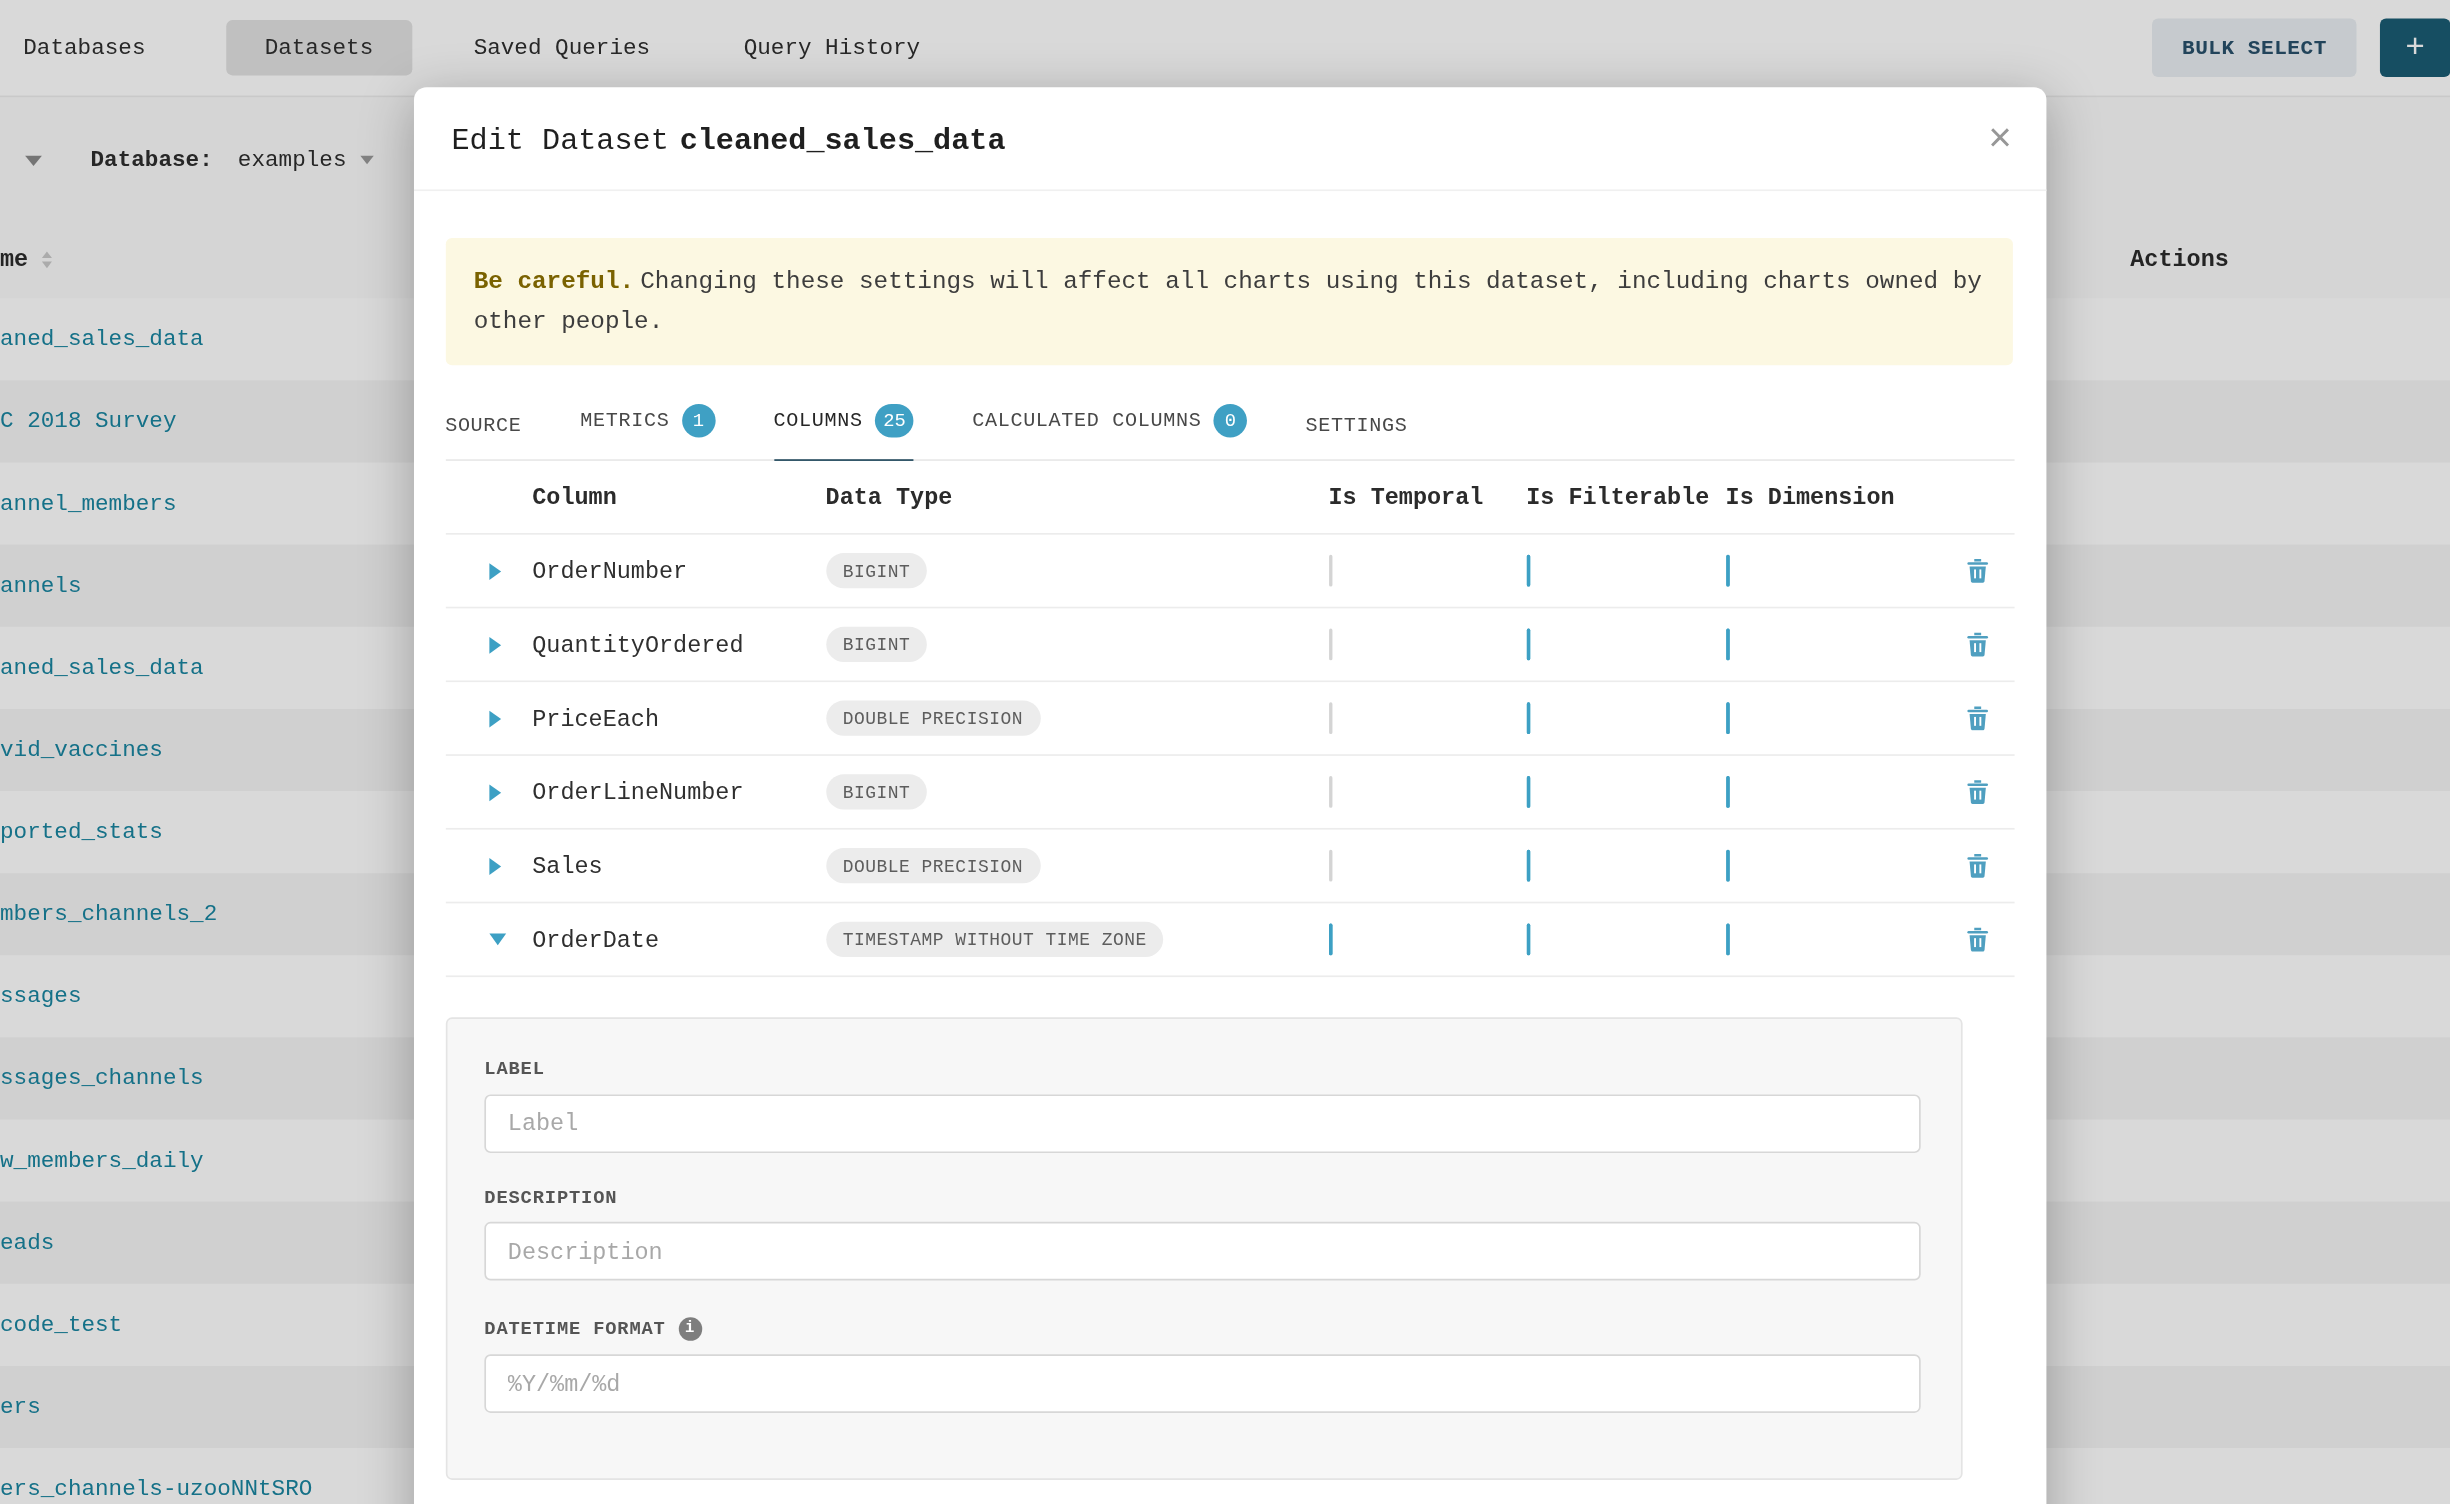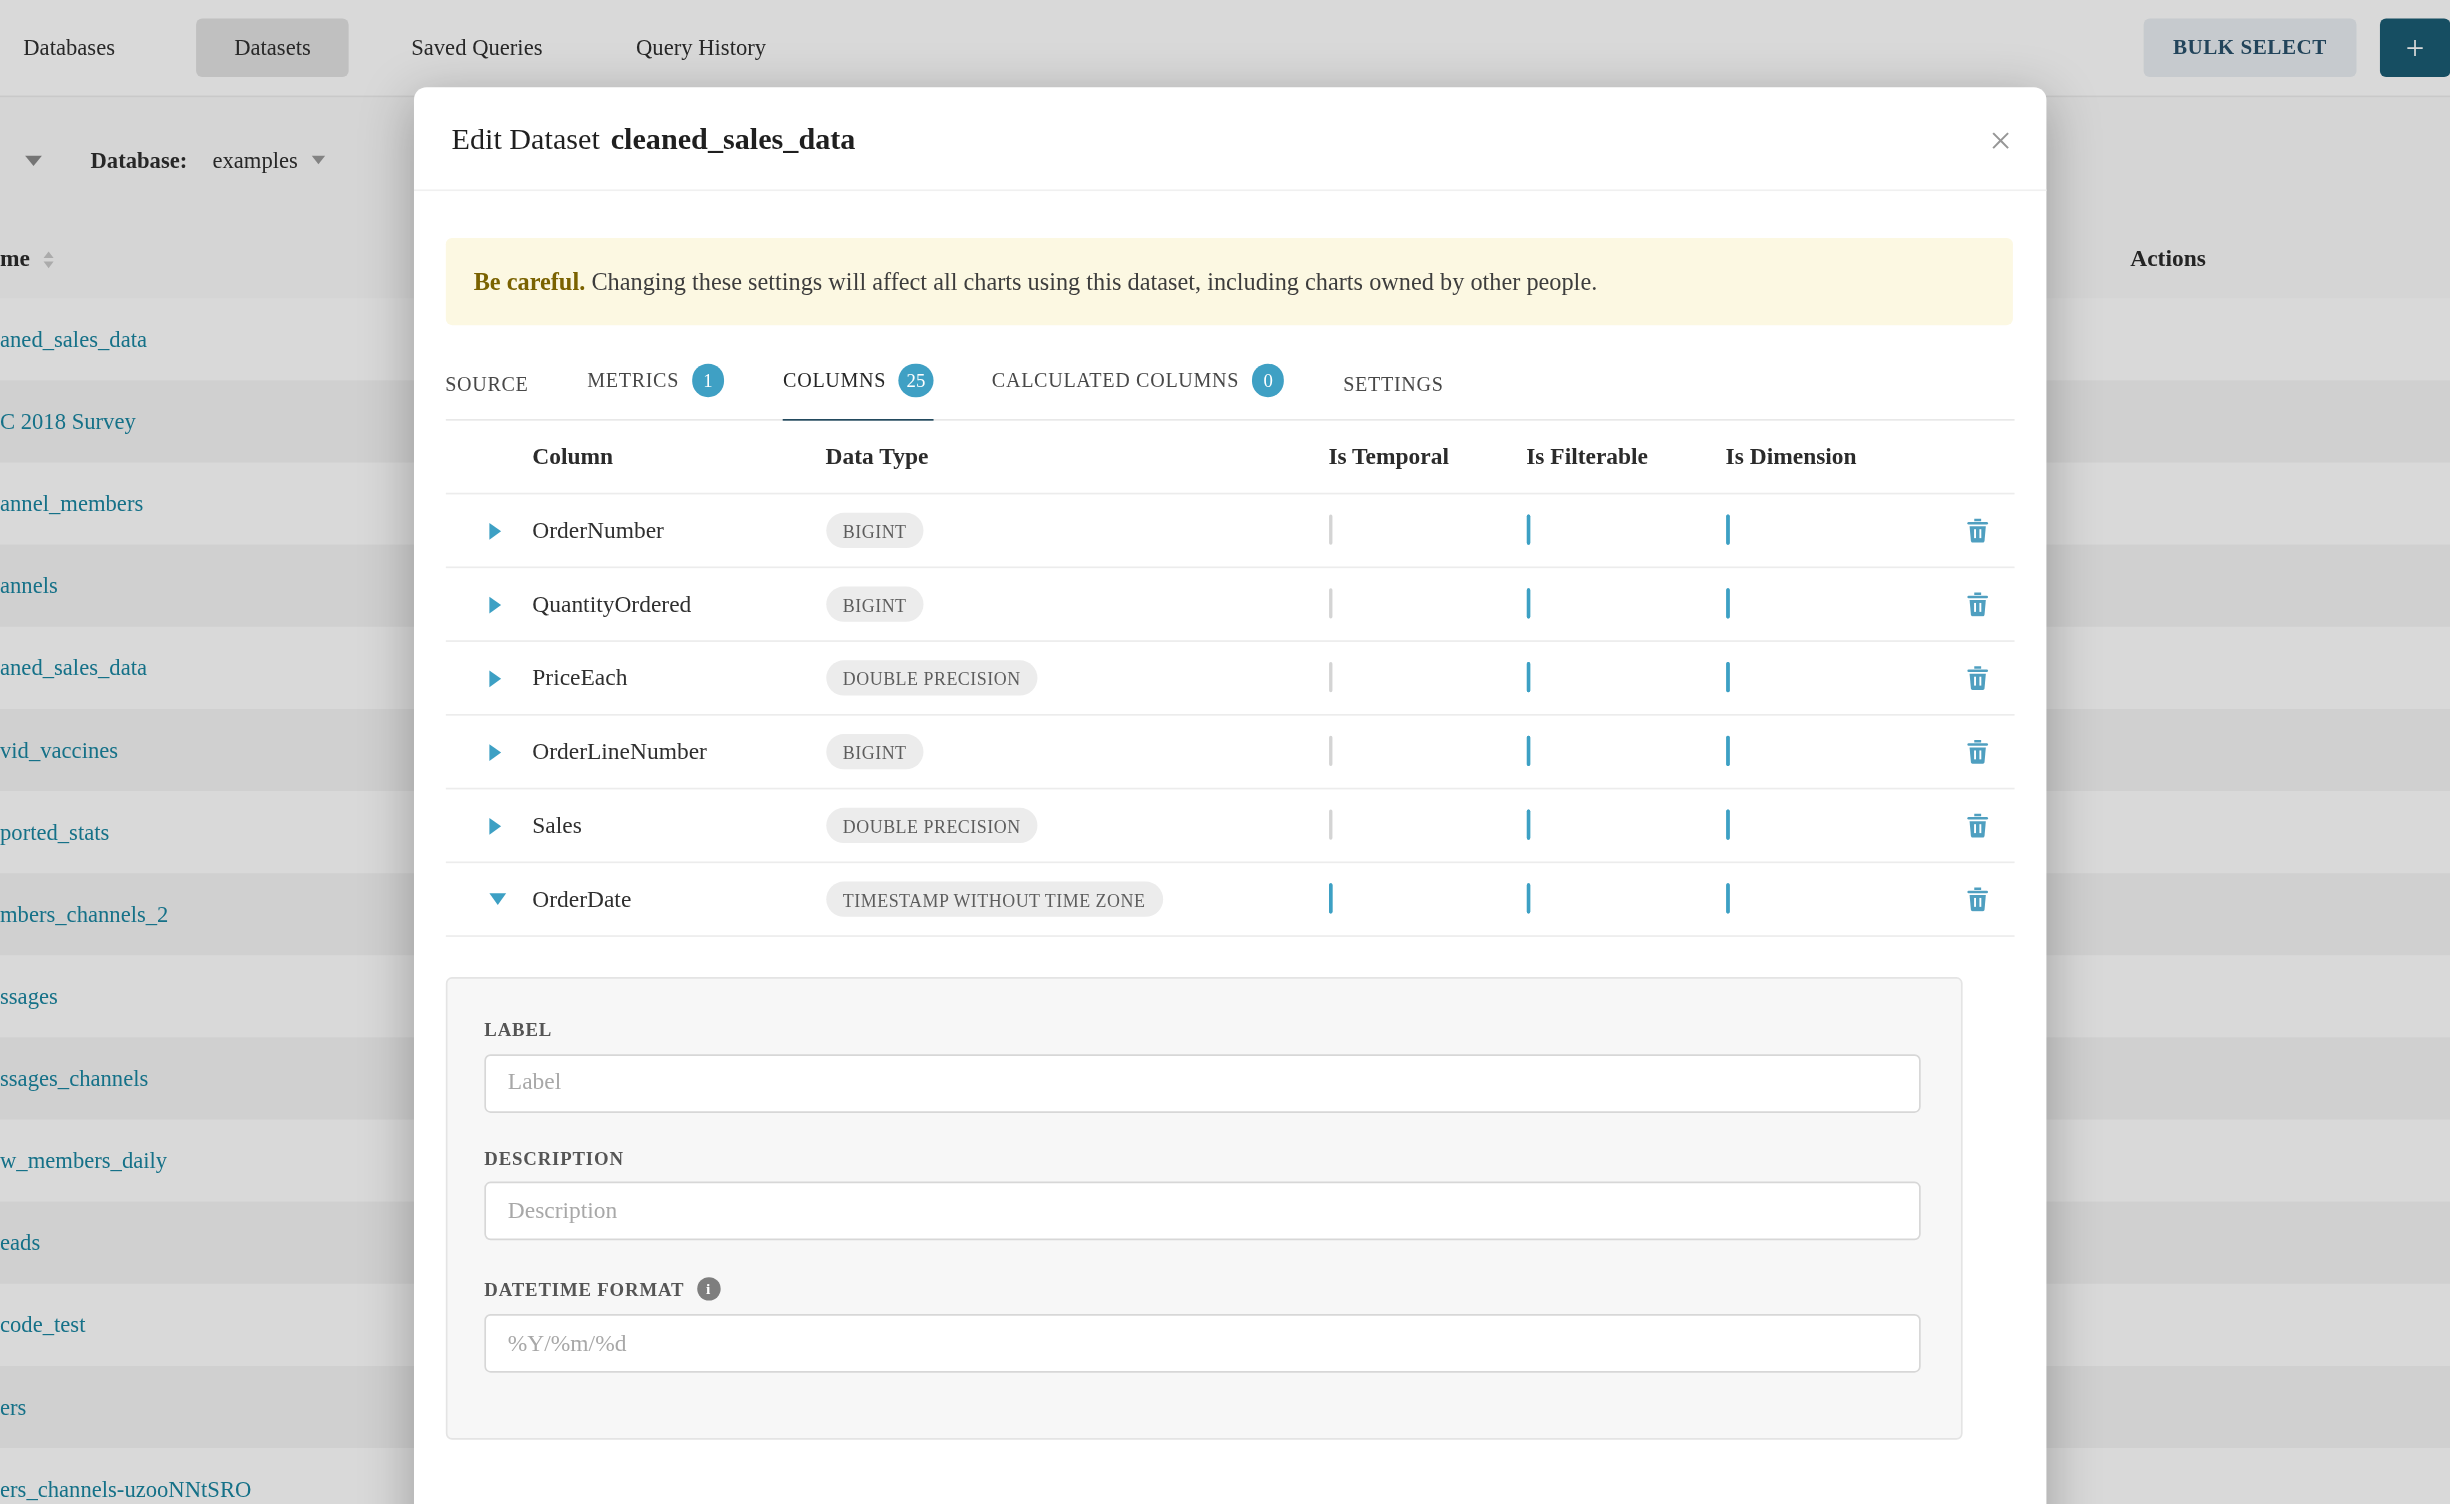--- a/index.html
+++ b/index.html
@@ -1,17 +1,17 @@
 <!DOCTYPE html>
 <html style="font-size:15px"><head>
 <meta charset="utf-8">
 <style>
   html,body{margin:0;padding:0;}
   .viewport{position:relative;width:2450px;height:1505px;overflow:hidden;background:#fff;
-    font-family:Liberation Serif, serif;}
+    font-family:Liberation Mono, monospace;}
   .scale{position:relative;width:1462px;height:898px;transform:scale(1.67602);transform-origin:0 0;}
 
   
   .page{position:absolute;inset:0;background:#fbfbfb;}
   .nav{position:absolute;top:0;left:0;right:0;height:58px;background:#fff;border-bottom:0.9px solid #ededed;
     display:flex;align-items:center;padding:0 0 0 12px;box-sizing:border-box;z-index:1;}
   .nav-item{font-size:13.5px;color:#2f2f2f;margin-right:35px;padding:9.3px 1.9px;cursor:pointer;white-space:nowrap;}
   .nav-item.pill{background:#e2e2e2;border-radius:3.7px;padding:9.3px 23px;margin-left:11.2px;}
   .gap-lg{margin-right:52px;}
   .nav-right{margin-left:auto;display:flex;align-items:center;}

